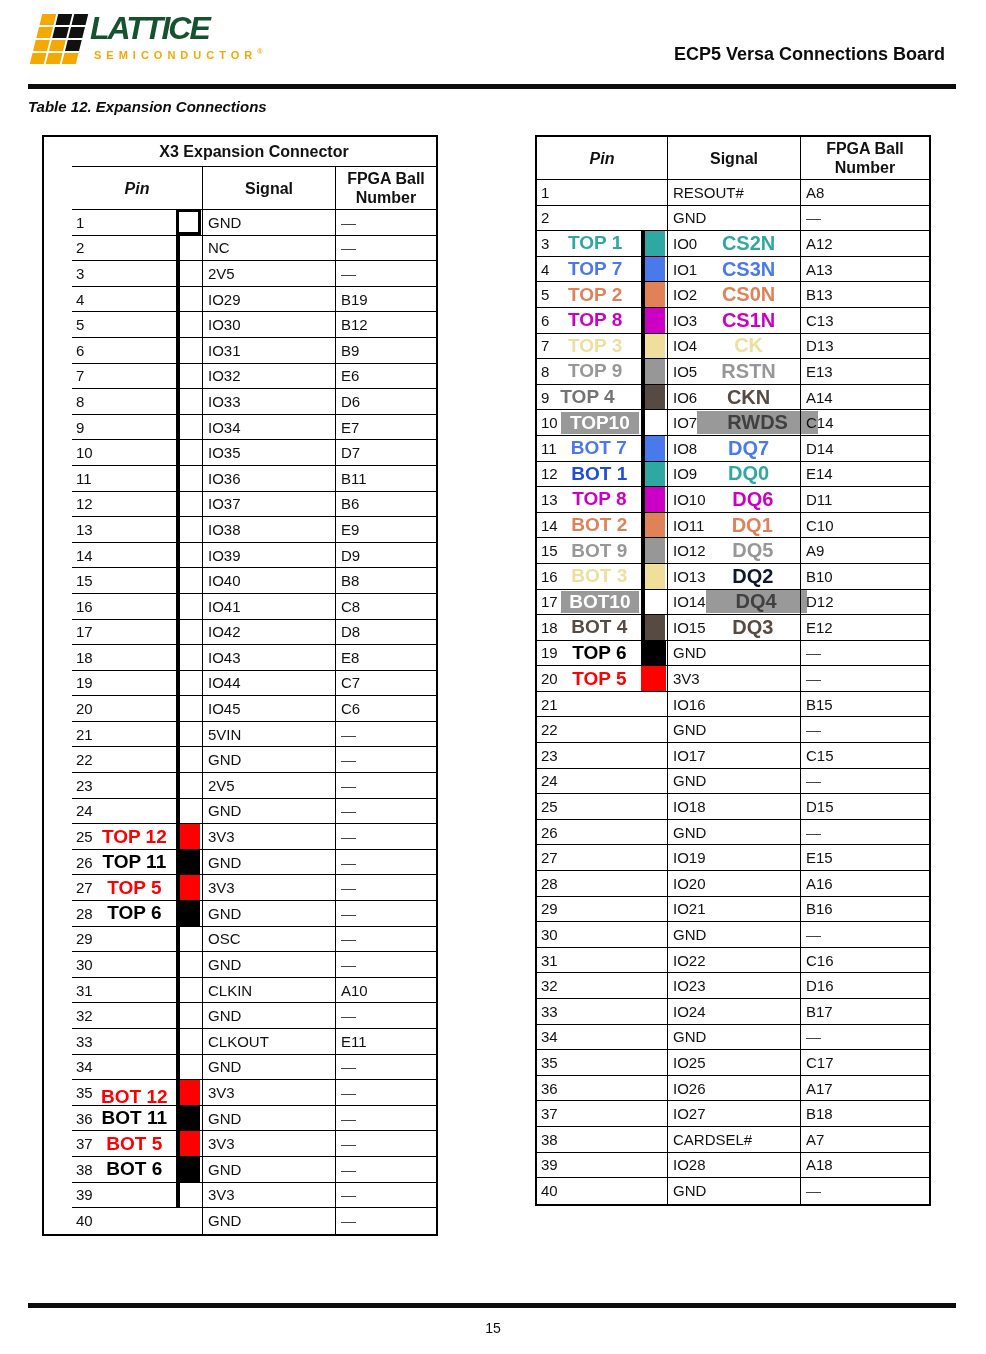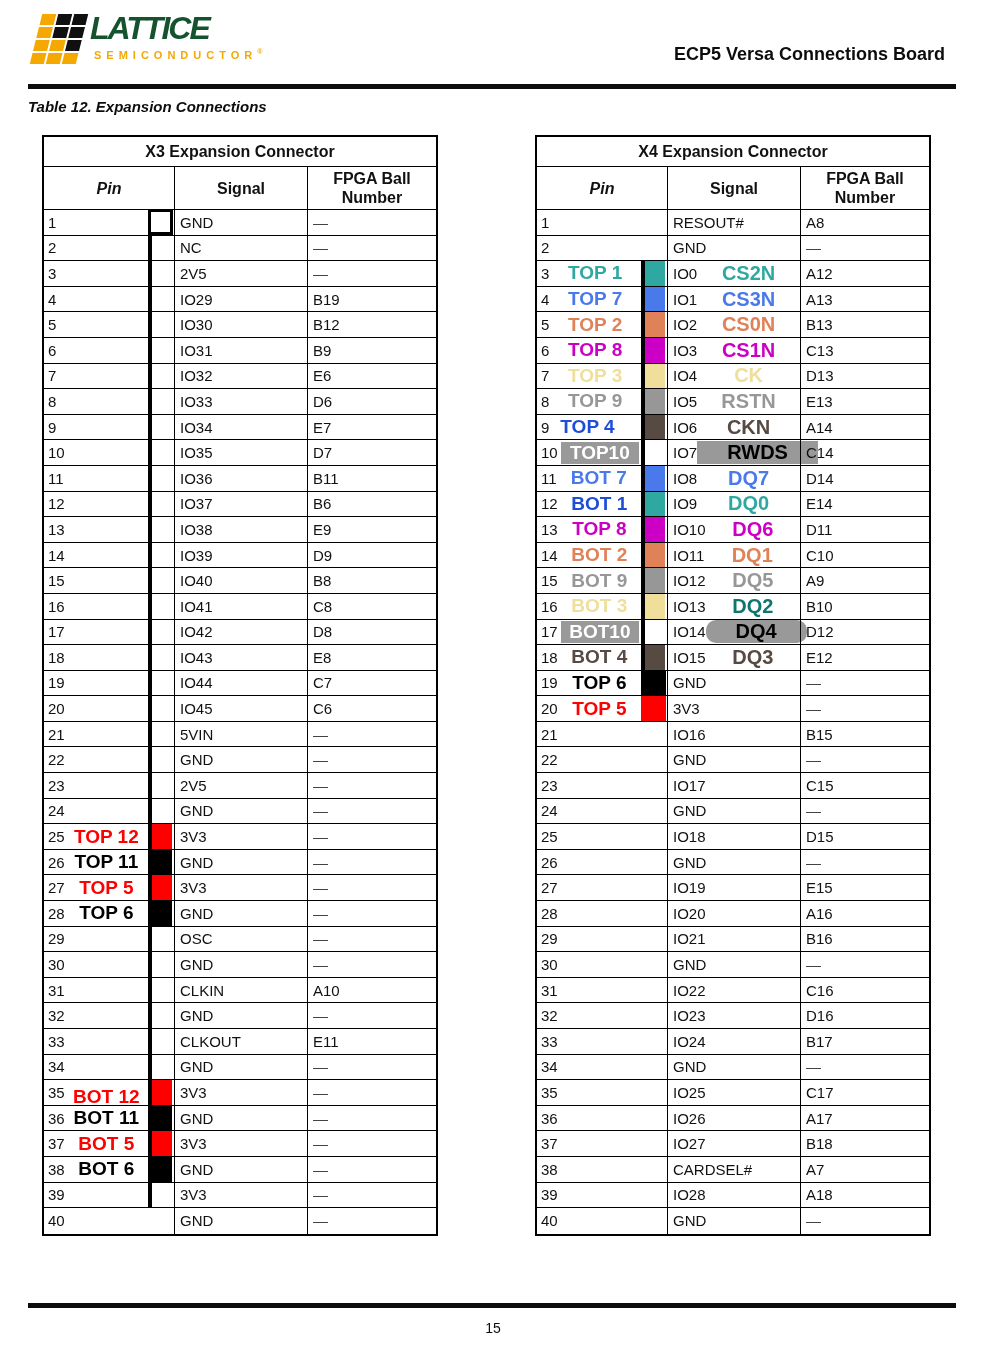--- a/index.html
+++ b/index.html
@@ -18,38 +18,38 @@
   .sub{font-size:11px;font-weight:bold;color:#F5A800;letter-spacing:5px;margin-top:2px;margin-left:4px;}
   .sub sup{font-size:7px;letter-spacing:0;}
   .doc-title{position:absolute;right:41px;top:44px;font-size:18px;font-weight:bold;color:#0d0d0d;}
   .rule{position:absolute;left:28px;width:928px;height:5px;background:#0d0d0d;}
   .rule.top{top:84px;} .rule.bottom{top:1303px;}
   .caption{position:absolute;left:28px;top:98px;font-size:15px;font-weight:bold;font-style:italic;color:#0d0d0d;}
   .pageno{position:absolute;left:0;top:1320px;width:100%;text-align:center;font-size:14px;color:#0d0d0d;}
 
   
   .xtable{position:absolute;top:135px;width:396px;border:2px solid #000;background:#fff;box-sizing:border-box;}
-  .xtable.x3{left:42px;} .xtable.x4{left:535px;}
+  .xtable.x3{left:42px;padding-left:28px;} .xtable.x4{left:535px;}
   .ttitle{height:29px;line-height:29px;text-align:center;font-weight:bold;font-size:16px;border-bottom:1px solid #000;}
   .thead{display:flex;height:42px;border-bottom:1px solid #000;}
   .th{box-sizing:border-box;display:flex;align-items:center;justify-content:center;
       font-weight:bold;font-size:16px;text-align:center;line-height:19px;}
   .th.pin{width:130px;font-style:italic;} .th.sig{width:133px;border-left:1px solid #000;text-align:center;} .th.ball{flex:1;border-left:1px solid #000;}
   .trow{display:flex;height:25.6px;border-bottom:1px solid #000;box-sizing:border-box;}
   .trow:last-child{border-bottom:none;text-align:center;}
   .c{box-sizing:border-box;display:flex;align-items:center;overflow:visible;}
   .c.pinm{width:104px;padding-left:4px;font-size:15px;}
   .c.strip{width:26px;position:relative;}
   .c.sig{width:133px;border-left:1px solid #000;padding-left:5px;font-size:15px;}
   .c.ball{flex:1;border-left:1px solid #000;padding-left:5px;font-size:15px;}
   .pn{font-size:15px;flex-shrink:0;}
   .note{font-weight:bold;font-size:19px;margin:0 auto;white-space:nowrap;}
   .note.hl{flex:1;text-align:center;margin-left:3px;margin-right:2px;color:#fff;}
   .snote{font-weight:bold;font-size:20px;margin:13px auto;white-space:nowrap;}
-  .snote.hl{margin-left:auto;margin-right:2px;padding:0 30px;color:#000000;}
+  .snote.hl{margin-left:auto;margin-right:2px;padding:0 30px;color:#404040;}
   .vline{position:absolute;left:0;top:-1px;bottom:-1px;width:4px;background:#000;}
   .swatch{position:absolute;left:4px;right:2px;top:0;bottom:0;}
   .swatch.full{left:0;right:1px;}
   .marker{position:absolute;left:0;top:-1px;bottom:0;right:1px;border:3px solid #000;background:#fff;}
   .dashc{color:#444;}
 </style>
 </head>
 <body>
 
 <div class="logo">
@@ -576,21 +576,20 @@
         <div class="c strip"></div>
         <div class="c sig">
           <span>GND</span>
         </div>
         <div class="c ball dashc">—</div>
       </div>
     </div>
 </div>
 
 <div class="xtable x4">
-  <div class="ttitle">X4 Expansion Connector</div>
   <div class="thead">
     <div class="th pin">Pin</div>
     <div class="th sig">Signal</div>
     <div class="th ball">FPGA Ball Number</div>
   </div>
   <div class="tbody">
       <div class="trow">
         <div class="c pinm">
           <span class="pn">1</span>
         </div>
@@ -696,21 +695,21 @@
         </div>
         <div class="c sig">
           <span>IO5</span>
           <span class="snote" style="color: rgb(151, 151, 151);">RSTN</span>
         </div>
         <div class="c ball">E13</div>
       </div>
       <div class="trow">
         <div class="c pinm">
           <span class="pn">9</span>
-          <span class="note" style="color: #1d4ed8; margin-left: 11px;">TOP 4</span>
+          <span class="note" style="color: #737373; margin-left: 11px;">TOP 4</span>
         </div>
         <div class="c strip">
           <div class="vline"></div>
           <div class="swatch" style="background: rgb(86, 74, 66);"></div>
         </div>
         <div class="c sig">
           <span>IO6</span>
           <span class="snote" style="color: rgb(86, 74, 66);">CKN</span>
         </div>
         <div class="c ball">A14</div>
@@ -808,35 +807,35 @@
         <div class="c pinm">
           <span class="pn">16</span>
           <span class="note" style="color: rgb(239, 223, 155);">BOT 3</span>
         </div>
         <div class="c strip">
           <div class="vline"></div>
           <div class="swatch" style="background: rgb(239, 223, 155);"></div>
         </div>
         <div class="c sig">
           <span>IO13</span>
-          <span class="snote" style="color: #0f766e;">DQ2</span>
+          <span class="snote" style="color: #0f172a;">DQ2</span>
         </div>
         <div class="c ball">B10</div>
       </div>
       <div class="trow">
         <div class="c pinm">
           <span class="pn">17</span>
           <span class="note hl" style="background: rgb(153, 153, 153);">BOT10</span>
         </div>
         <div class="c strip">
           <div class="vline"></div>
         </div>
         <div class="c sig">
           <span>IO14</span>
-          <span class="snote hl" style="background: rgb(153, 153, 153); border-radius: 10px;">DQ4</span>
+          <span class="snote hl" style="background: rgb(153, 153, 153);">DQ4</span>
         </div>
         <div class="c ball">D12</div>
       </div>
       <div class="trow">
         <div class="c pinm">
           <span class="pn">18</span>
           <span class="note" style="color: rgb(86, 74, 66);">BOT 4</span>
         </div>
         <div class="c strip">
           <div class="vline"></div>

